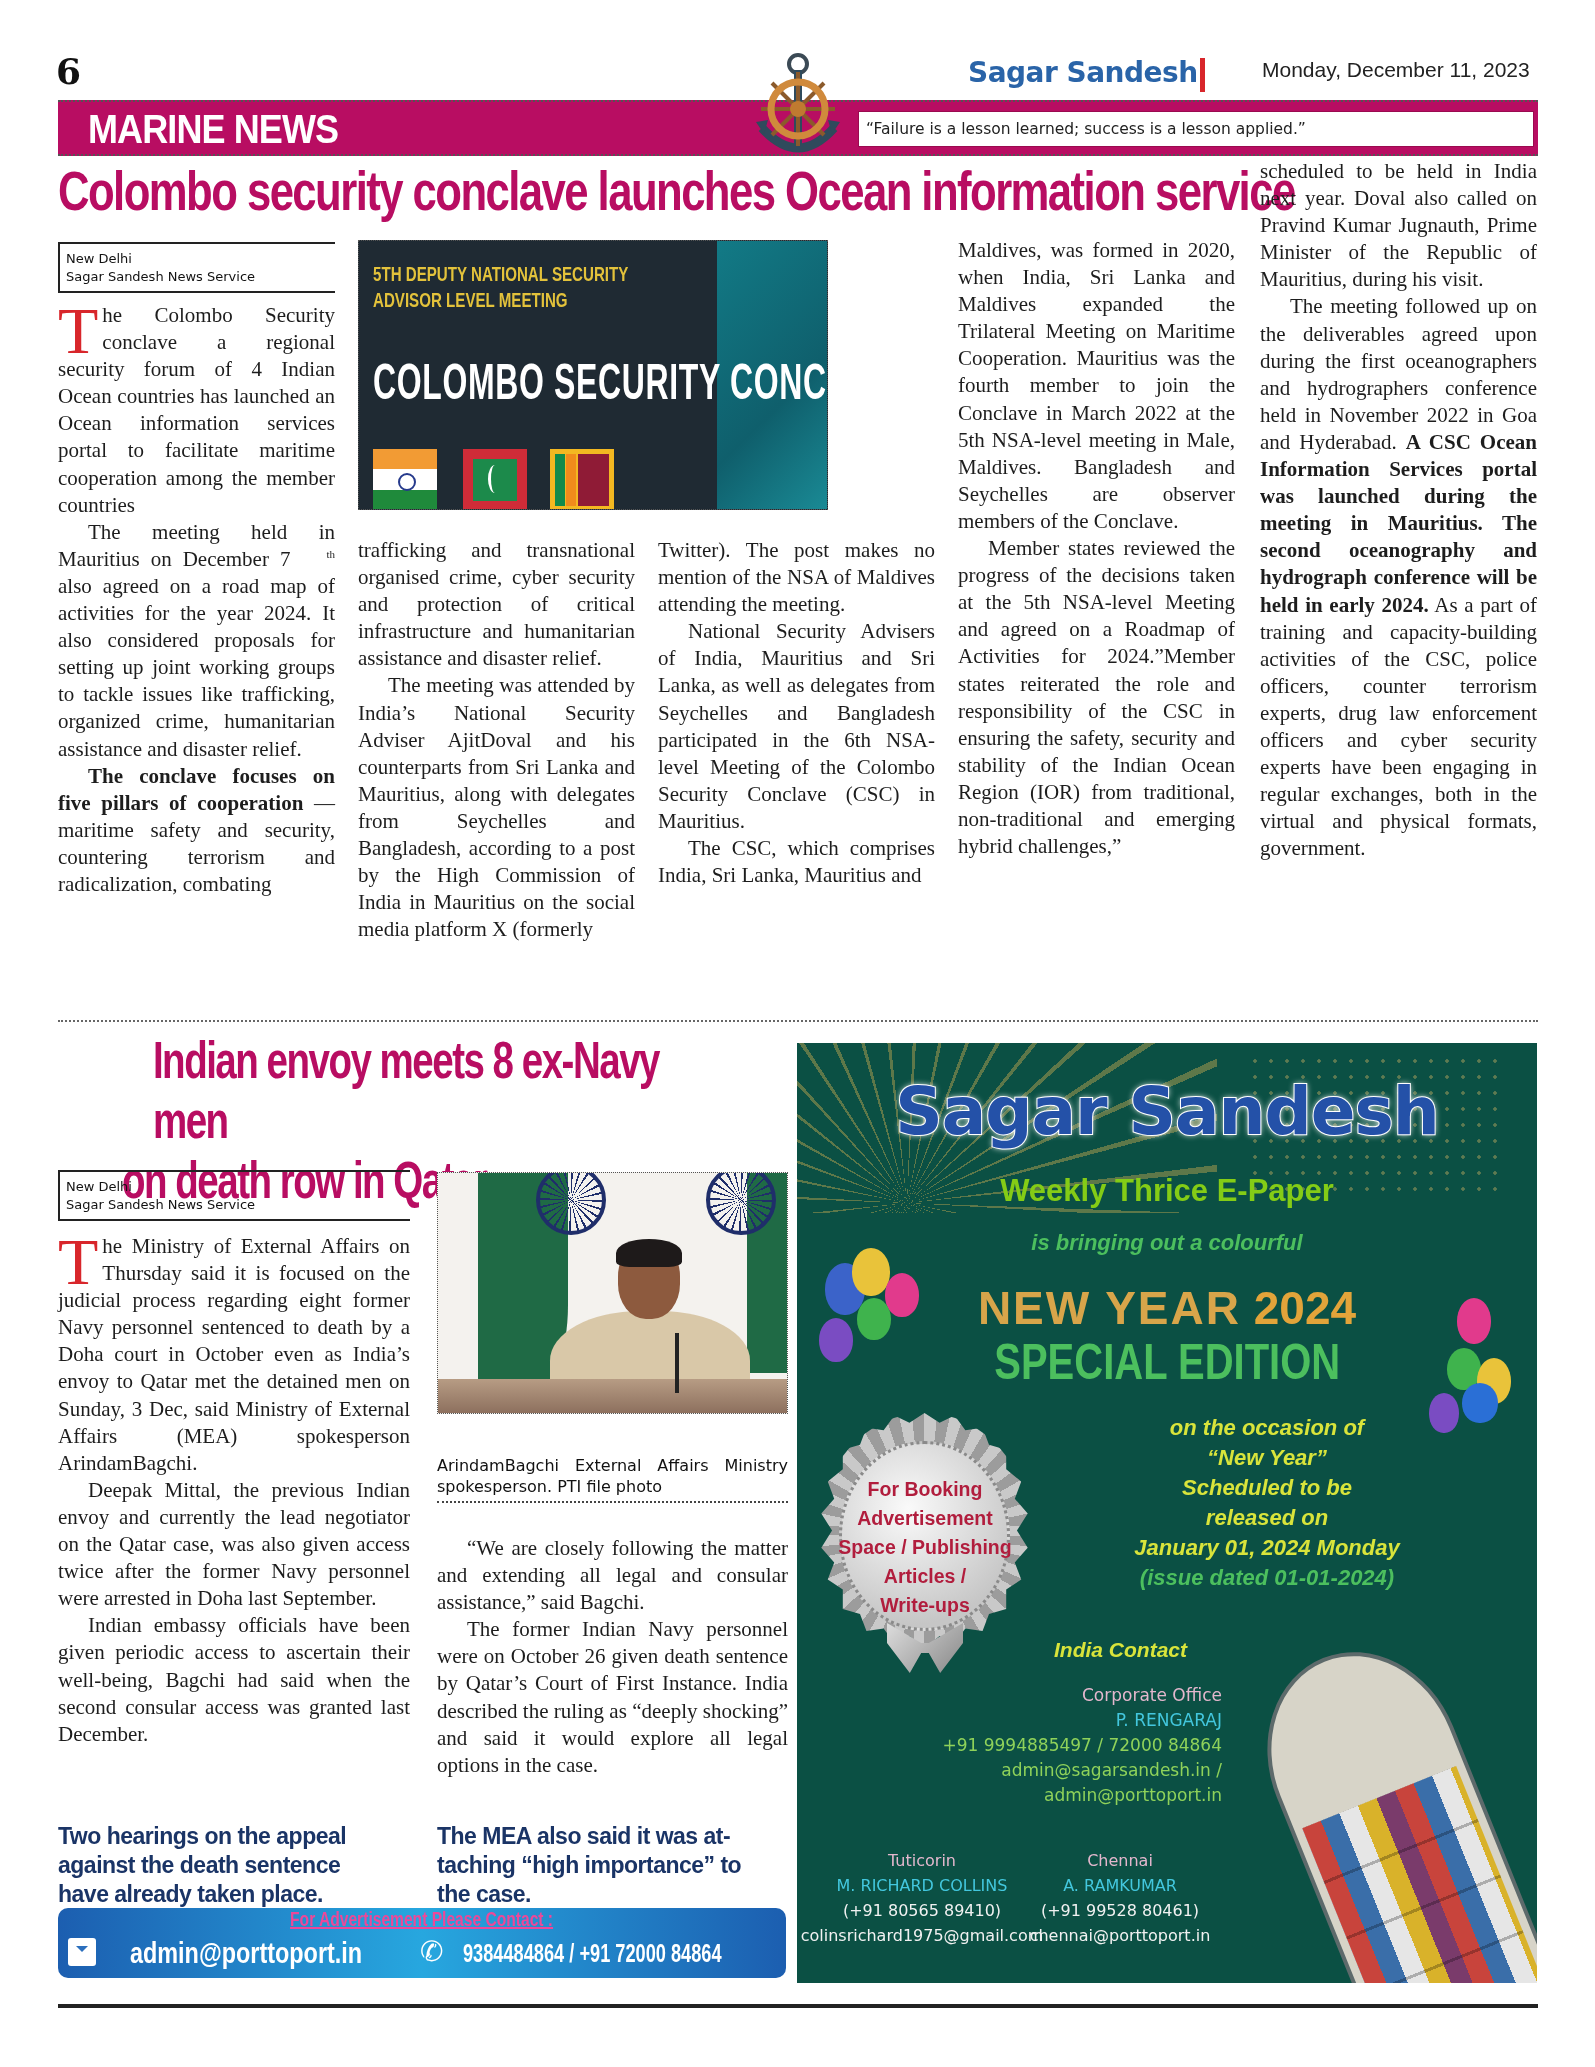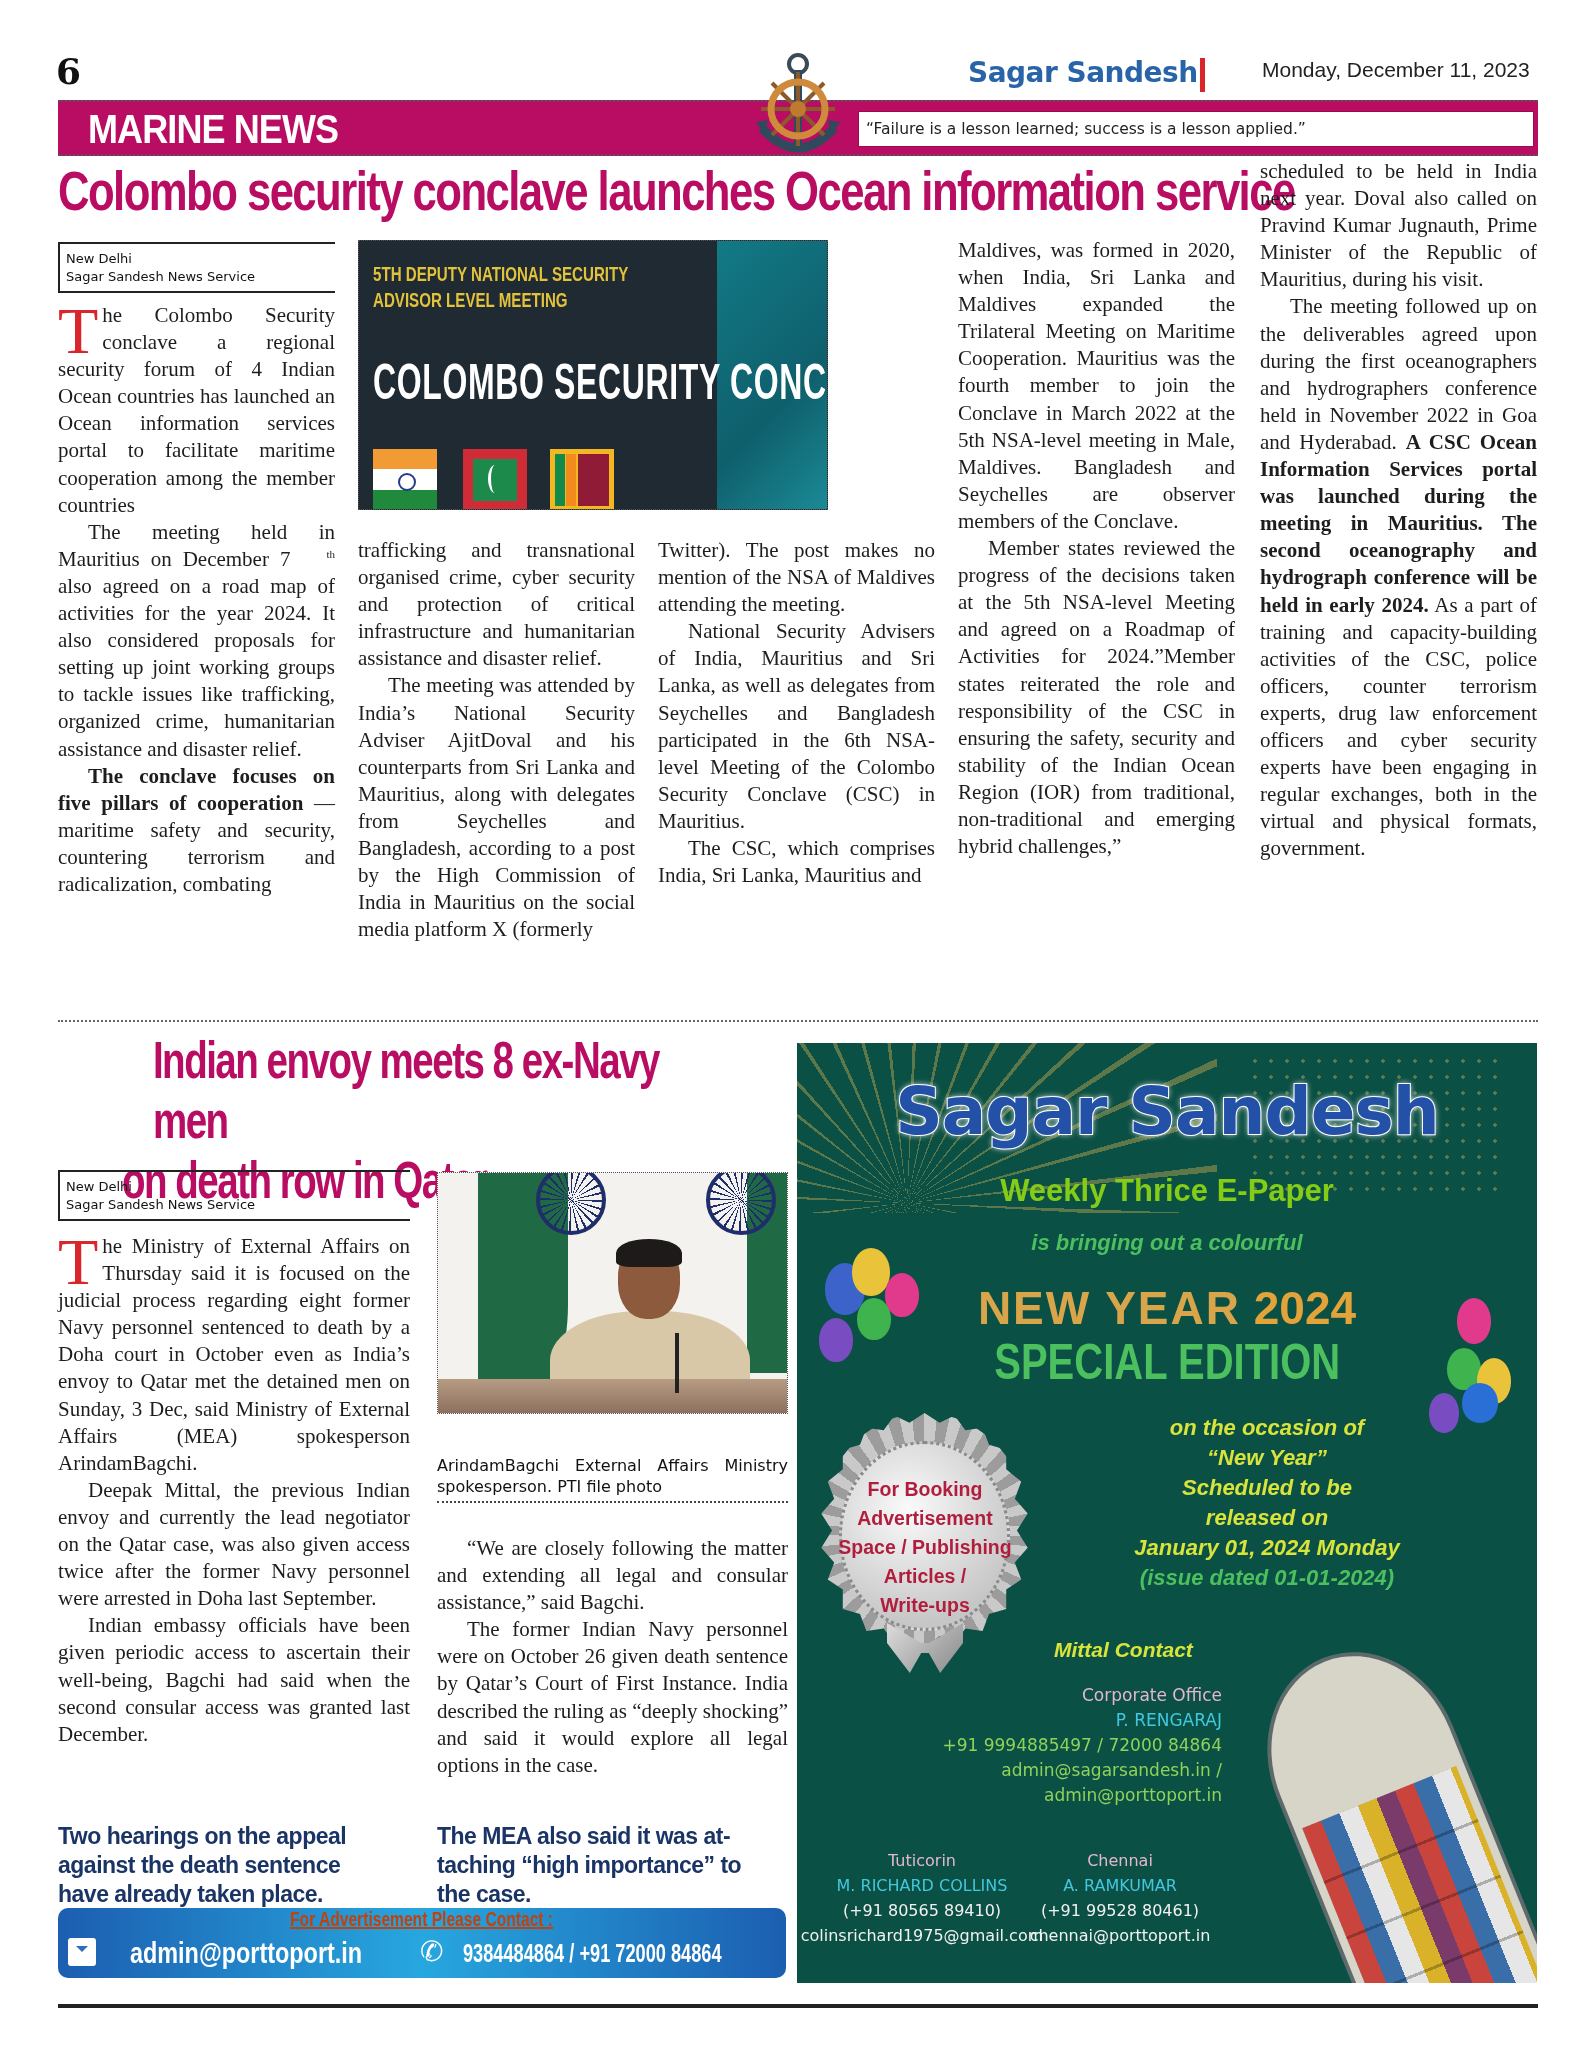--- a/index.html
+++ b/index.html
@@ -67,21 +67,21 @@
   .p2-body { position: absolute; left: 0; top: 70px; width: 200px; height: 110px; border-radius: 45% 45% 0 0; background: #d9c8a8; }
   .p2-desk { position: absolute; left: 0; bottom: 0; width: 100%; height: 34px; background: linear-gradient(#b79c84, #8d705e); }
   .p2-mic { position: absolute; left: 237px; top: 160px; width: 4px; height: 60px; background: #222; }
 
   .caption2 { left: 437px; top: 1455px; width: 351px; font-family: "DejaVu Sans", sans-serif; font-size: 16px; line-height: 21px; text-align: justify; color: #111; border-bottom: 2px dotted #444; padding-bottom: 4px; }
 
   .pullquote { position: absolute; font-family: "Liberation Sans", sans-serif; font-weight: bold; font-size: 23px; line-height: 29px; color: #1a3466; letter-spacing: -0.5px; }
 
   
   .ad-bar { left: 58px; top: 1908px; width: 728px; height: 70px; border-radius: 10px; background: linear-gradient(90deg, #1c5eb0, #27a7df 50%, #1c5eb0); }
-  .ad-bar-title { left: 58px; top: 1908px; width: 728px; text-align: center; font-family: "Liberation Sans", sans-serif; font-weight: bold; font-size: 20px; color: #c2410c; }
+  .ad-bar-title { left: 58px; top: 1908px; width: 728px; text-align: center; font-family: "Liberation Sans", sans-serif; font-weight: bold; font-size: 20px; color: #ec4899; }
   .ad-bar-title span { display: inline-block; transform: scaleX(0.78); text-decoration: underline; }
   .ad-mail-icon { left: 68px; top: 1938px; width: 28px; height: 28px; background: #fff; border-radius: 3px; }
   .ad-mail-icon::after { content: ""; position: absolute; left: 8px; top: 8px; border-left: 6px solid transparent; border-right: 6px solid transparent; border-top: 6px solid #2b6fbd; }
   .ad-email { left: 130px; top: 1936px; font-family: "Liberation Sans", sans-serif; font-weight: bold; font-size: 30px; color: #fff; transform: scaleX(0.78); transform-origin: left top; }
   .ad-phone-icon { left: 420px; top: 1935px; font-size: 28px; color: #fff; font-family: "DejaVu Sans", sans-serif; }
   .ad-phone { left: 463px; top: 1938px; font-family: "Liberation Sans", sans-serif; font-weight: bold; font-size: 26px; color: #fff; transform: scaleX(0.7); transform-origin: left top; white-space: nowrap; }
 
   .bottom-rule { left: 58px; top: 2004px; width: 1480px; height: 4px; background: #222; }
 
   
@@ -282,21 +282,21 @@
       <div>Write-ups</div>
     </div>
     <div class="seal-ribbon"></div>
   </div>
 
   <div class="promo-ship">
     <div class="ship-hull"></div>
     <div class="ship-containers"></div>
   </div>
 
-  <div class="promo-contact">Mittal Contact</div>
+  <div class="promo-contact">India Contact</div>
 
   <div class="promo-corp">
     <div class="lbl-pink">Corporate Office</div>
     <div class="lbl-cyan">P. RENGARAJ</div>
     <div class="lbl-green">+91 9994885497 / 72000 84864</div>
     <div class="lbl-green">admin@sagarsandesh.in /</div>
     <div class="lbl-green">admin@porttoport.in</div>
   </div>
 
   <div class="promo-branch" style="left:0px;">

